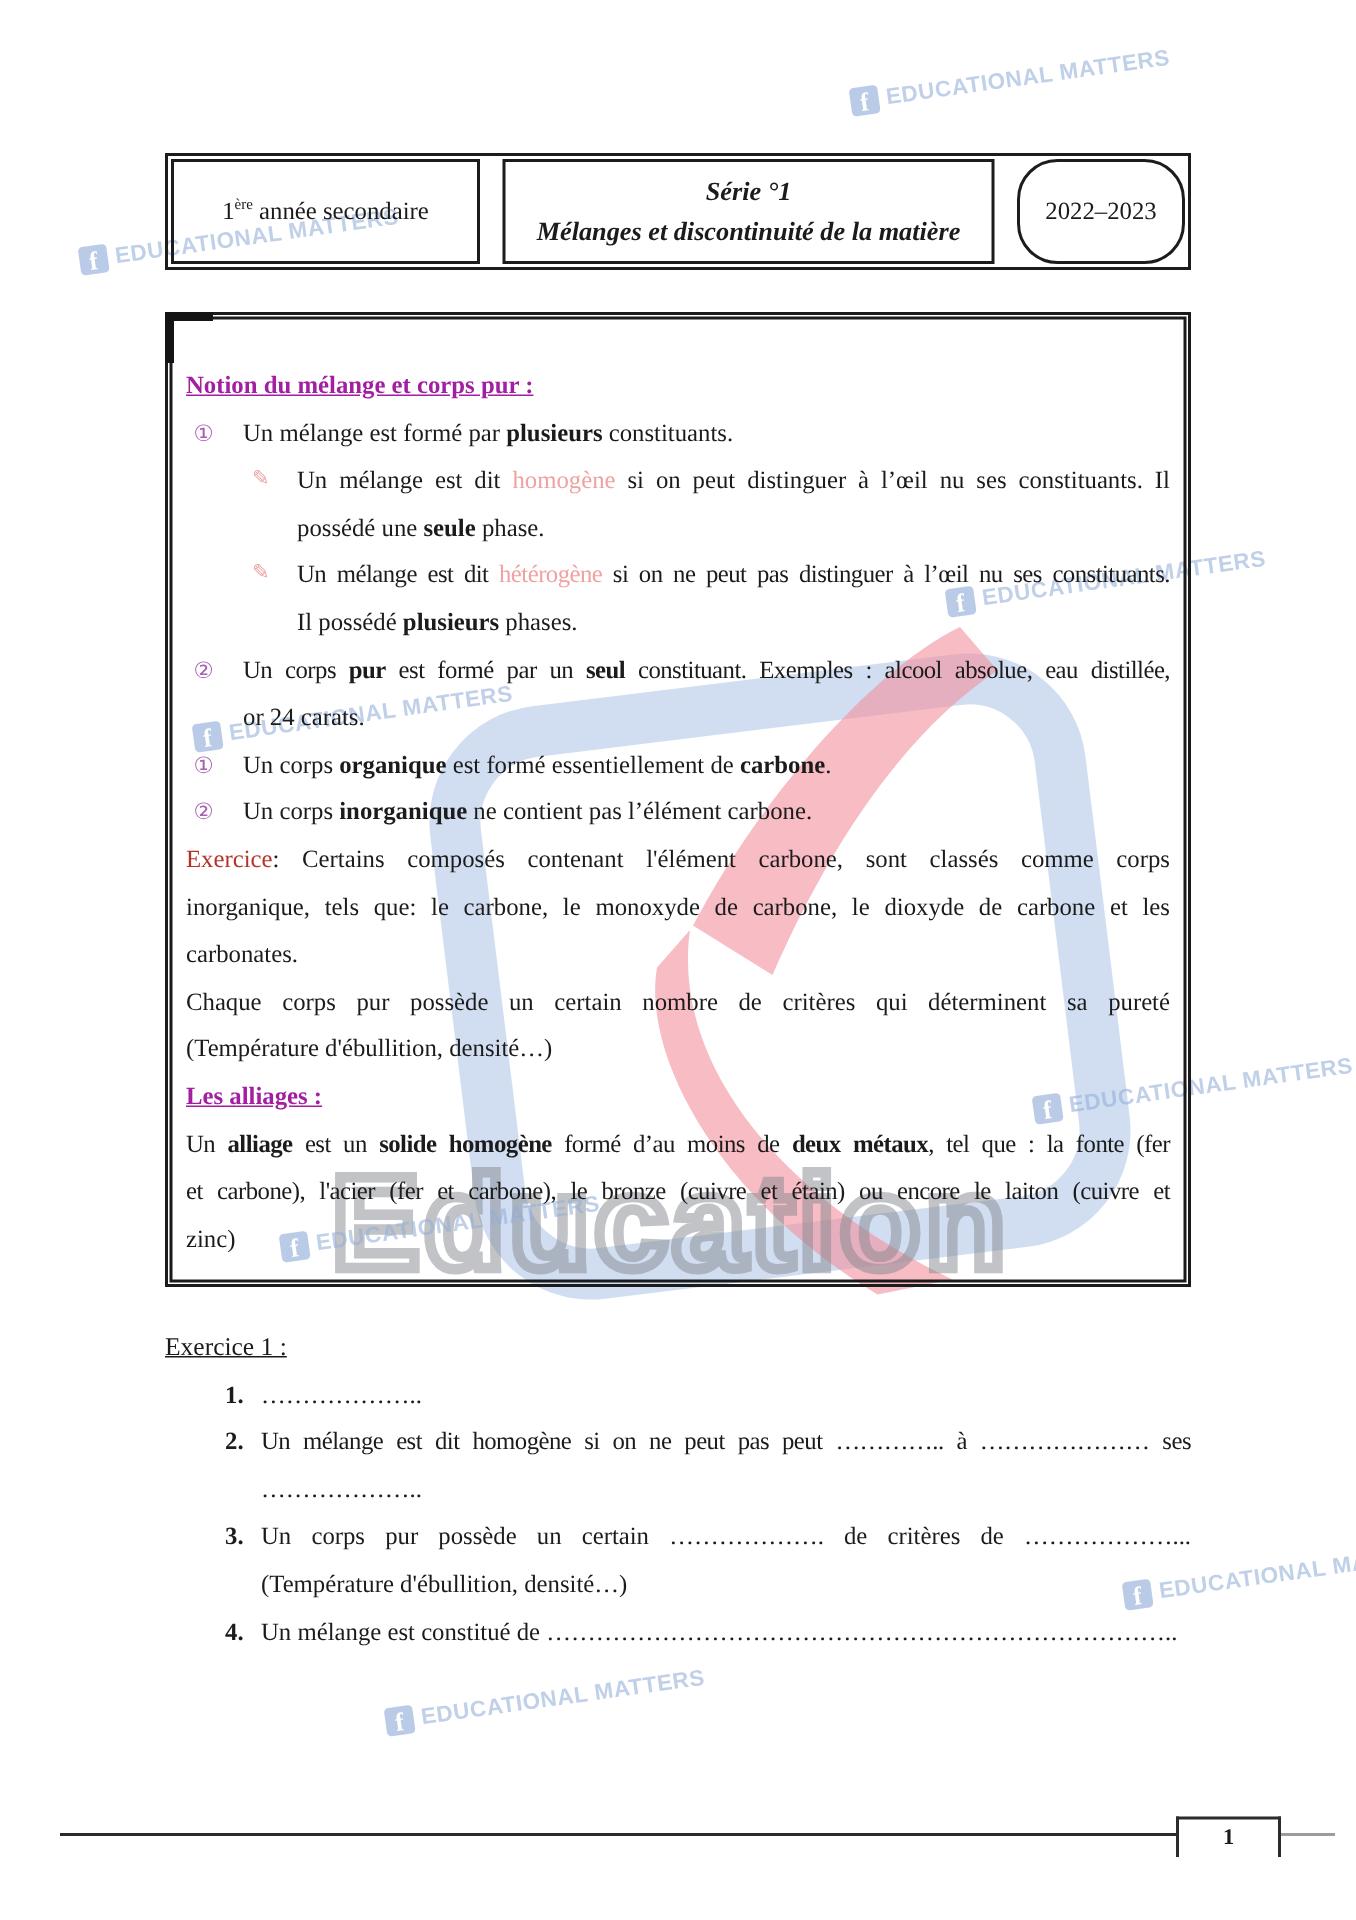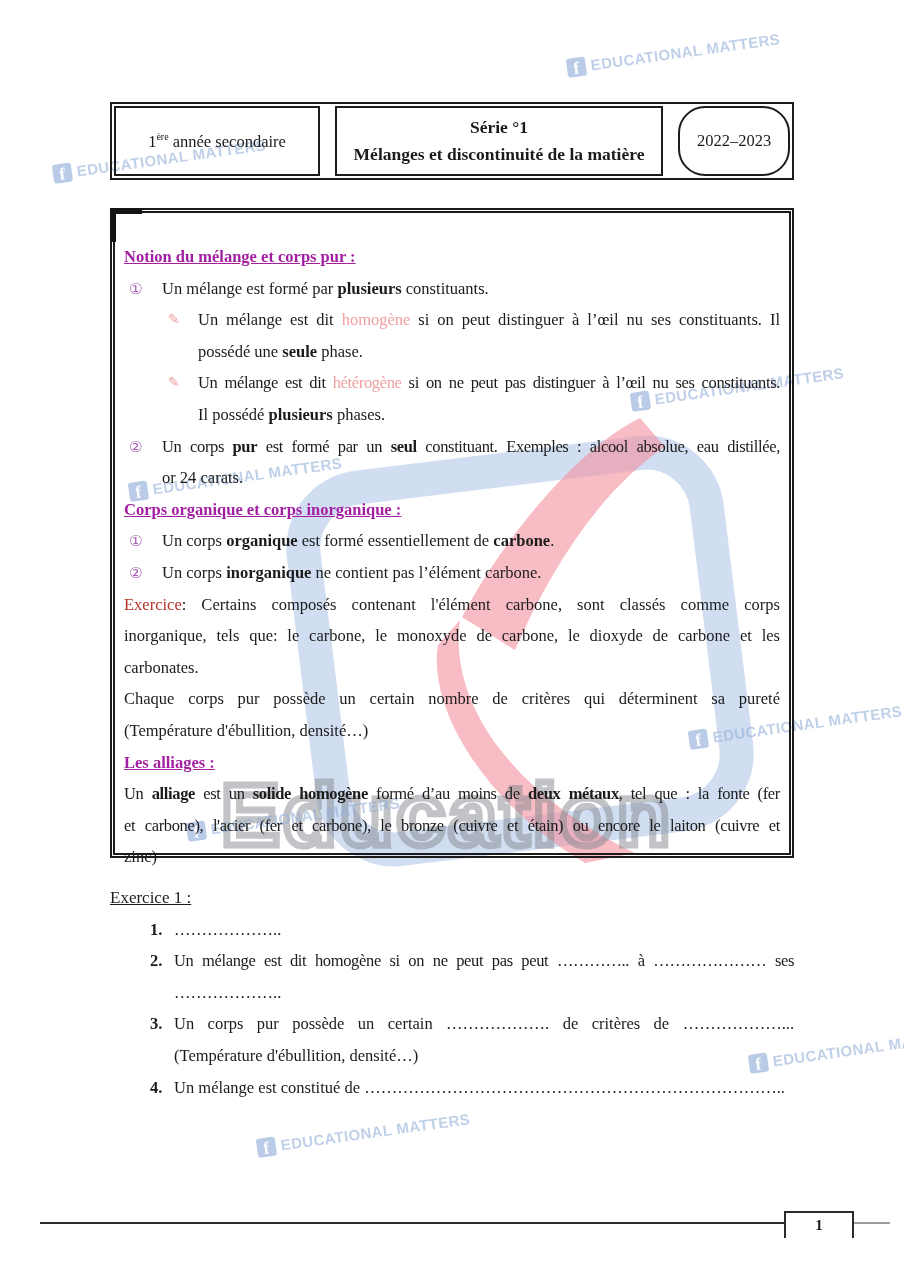--- a/index.html
+++ b/index.html
@@ -19,21 +19,21 @@
   .logo-word{position:absolute;left:208px;top:764px;z-index:0;
       font-family:"Liberation Sans",sans-serif;font-weight:bold;font-size:88px;letter-spacing:3px;
       color:transparent;margin-left:13px;-webkit-text-stroke:7px rgba(131,136,141,.50);}
 
   
   .htable{position:absolute;left:110px;top:102px;width:684px;height:78px;z-index:1;
       box-sizing:border-box;border:2px solid #1c1c1c;padding:2px;display:flex;gap:15px;}
   .hcell{border:2px solid #1c1c1c;box-sizing:border-box;display:flex;flex-direction:column;
       align-items:center;justify-content:center;text-align:center;}
   .hc1{width:206px;font-size:16.5px;}
-  .hc2{flex:1;font-weight:bold;font-size:17.5px;line-height:1.55;}
+  .hc2{flex:1;font-weight:bold;font-size:17.5px;line-height:1.55;font-style:italic;}
   .hc3{width:112px;font-size:16.5px;border-radius:27px;}
   sup{font-size:10px;}
 
   
   .box{position:absolute;left:110px;top:208px;width:684px;height:650px;z-index:1;
       box-sizing:border-box;border:5px double #1b1b1b;padding:8px 9px 0 9px;}
   .box::before{content:"";position:absolute;left:-5px;top:-5px;width:26px;height:28px;
       border-left:6px solid #141414;border-top:6px solid #141414;}
   .box-inner{font-size:16.5px;line-height:31.6px;margin-top:20px;}
   .line{text-align:left;}
@@ -139,21 +139,20 @@
         <div class="sub">
           <span class="mk">✎</span>
           <div class="line fill cond"><span>Un mélange est dit </span><span class="s-pink">hétérogène</span><span> si on ne peut pas distinguer à l’œil nu ses constituants.</span></div>
           <div class="line"><span>Il possédé </span><span class="s-b">plusieurs</span><span> phases.</span></div>
         </div>
         <div class="item">
           <span class="mk">②</span>
           <div class="line fill cond"><span>Un corps </span><span class="s-b">pur</span><span> est formé par un </span><span class="s-b">seul</span><span> constituant. Exemples : alcool absolue, eau distillée,</span></div>
           <div class="line"><span>or 24 carats.</span></div>
         </div>
-        <div class="bh line">Corps organique et corps inorganique :</div>
         <div class="item">
           <span class="mk">①</span>
           <div class="line"><span>Un corps </span><span class="s-b">organique</span><span> est formé essentiellement de </span><span class="s-b">carbone</span><span>.</span></div>
         </div>
         <div class="item">
           <span class="mk">②</span>
           <div class="line"><span>Un corps </span><span class="s-b">inorganique</span><span> ne contient pas l’élément carbone.</span></div>
         </div>
         <div class="para">
           <div class="line fill"><span class="s-red">Exercice</span><span>: Certains composés contenant l'élément carbone, sont classés comme corps</span></div>

